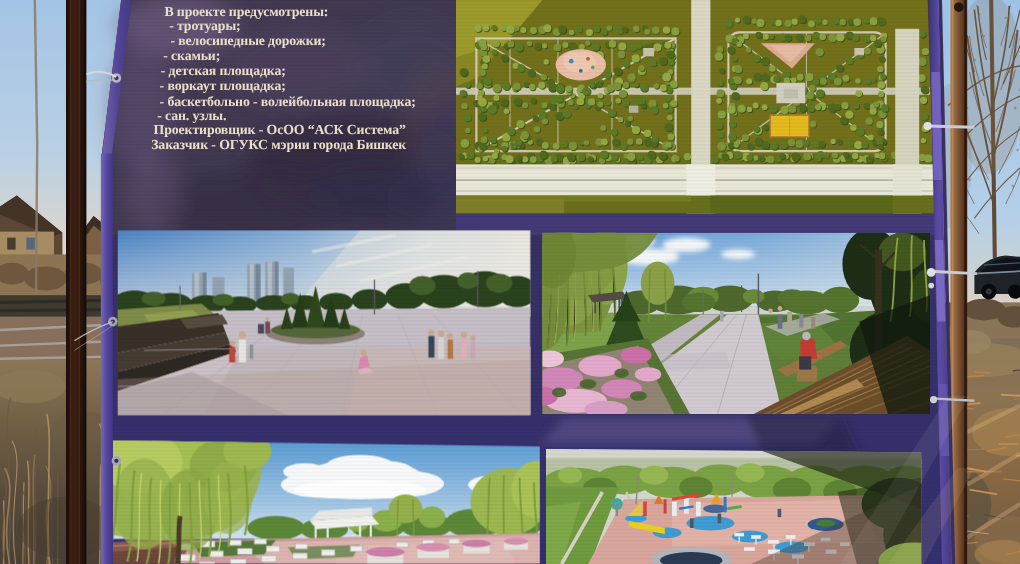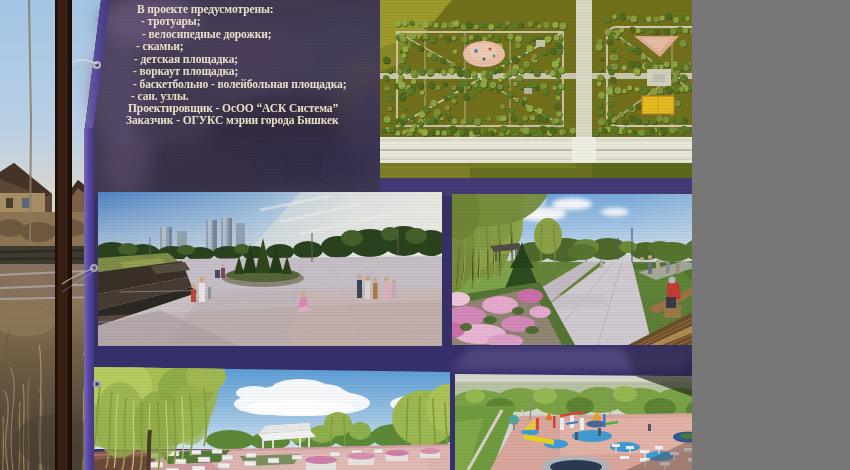--- a/index.html
+++ b/index.html
@@ -1,16 +1,16 @@
 <!DOCTYPE html>
 <html><head>
 <meta charset="utf-8">
 <style>
 html,body{margin:0;padding:0;background:#777;}
-#stage{position:relative;width:692px;height:470px;overflow:hidden;font-family:"Liberation Sans",sans-serif;}
+#stage{position:relative;width:850px;height:470px;overflow:hidden;font-family:"Liberation Sans",sans-serif;}
 </style>
 </head>
 <body>
 <div id="stage">
 <svg width="850" height="470" viewBox="0 0 850 470">
 <defs>
 <linearGradient id="skyL" x1="0" y1="0" x2="0" y2="1">
 <stop offset="0" stop-color="#a3c4e4"></stop>
           <stop offset="0.55" stop-color="#b9d0e4"></stop>
           <stop offset="0.85" stop-color="#ddd6cc"></stop>

